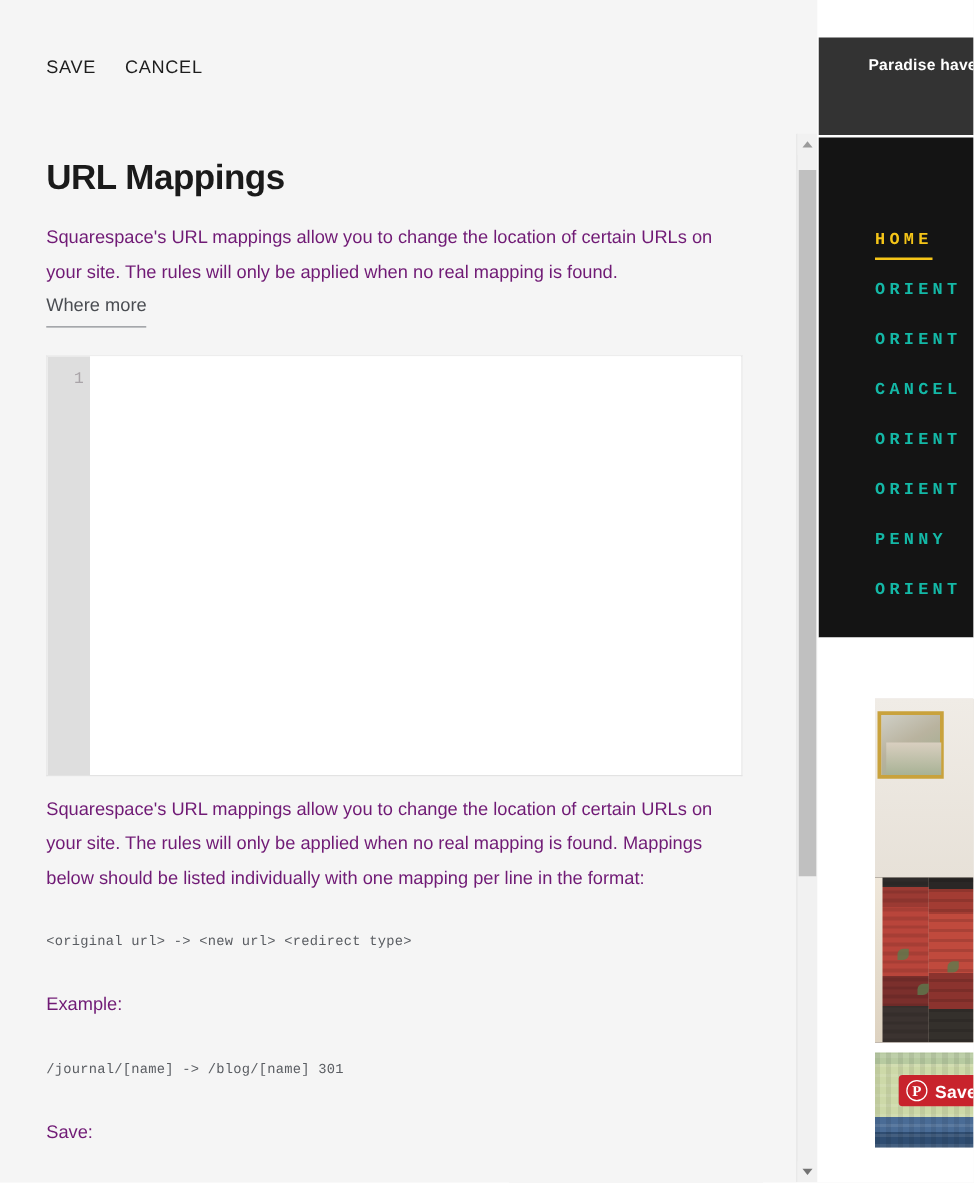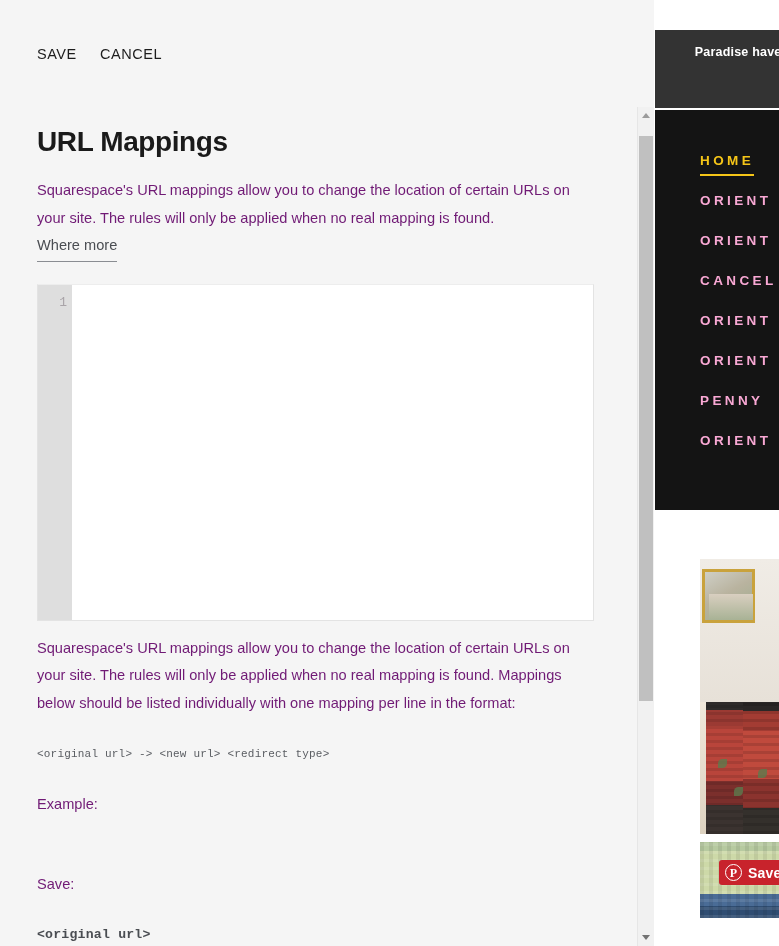--- a/index.html
+++ b/index.html
@@ -232,28 +232,29 @@
     white-space: nowrap;
     margin-left: 68px;
   }
 
   #site-nav {
     position: absolute;
     left: 1px; top: 110px;
     width: 124px;
     height: 400px;
     background: #141414;
-    padding-top: 40px;
+    padding-top: 72px;
+    font-family: Liberation Mono, monospace;
   }
   .nav-item {
     display: block;
     font-size: 13.5px;
     font-weight: 700;
     letter-spacing: 3.4px;
-    color: #f9a8d4;
+    color: #14b8a6;
     text-decoration: none;
     margin-left: 45px;
     margin-bottom: 18px;
     white-space: nowrap;
     line-height: 22px;
   }
   .nav-item.active {
     color: #f5c518;
     border-bottom: 2px solid #f5c518;
     display: inline-block;
@@ -388,20 +389,21 @@
           <div class="spacer-gap"></div>
 
           <div class="mono-line">&lt;original url&gt; -&gt; &lt;new url&gt; &lt;redirect type&gt;</div>
 
           <div class="spacer-gap"></div>
 
           <p class="body-text">Example:</p>
 
           <div class="spacer-gap"></div>
 
+          <div class="mono-line">/journal/[name] -&gt; /blog/[name] 301</div>
 
           <div class="spacer-gap"></div>
 
           <p class="body-text">Save:</p>
 
           <div class="spacer-gap"></div>
 
           <div class="mono-term">&lt;original url&gt;</div>
 
         </div>

